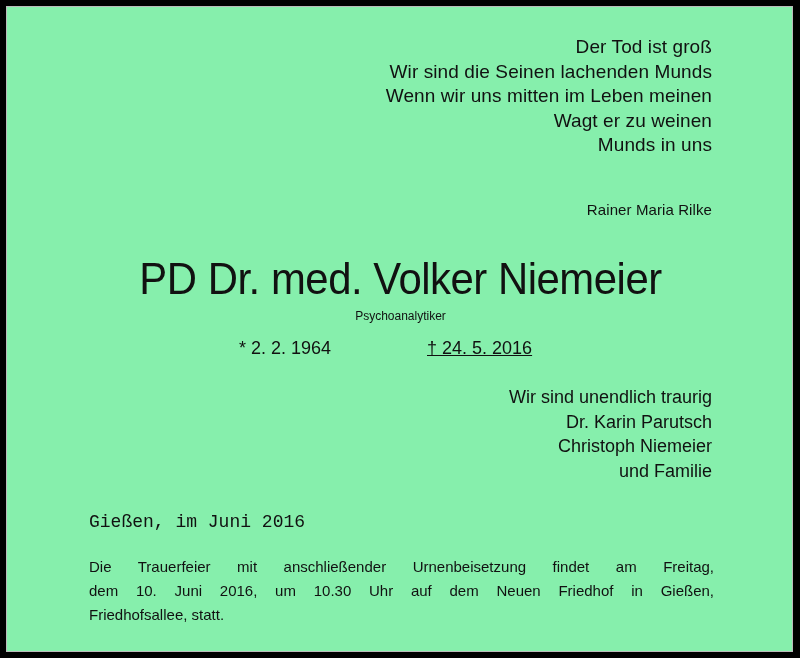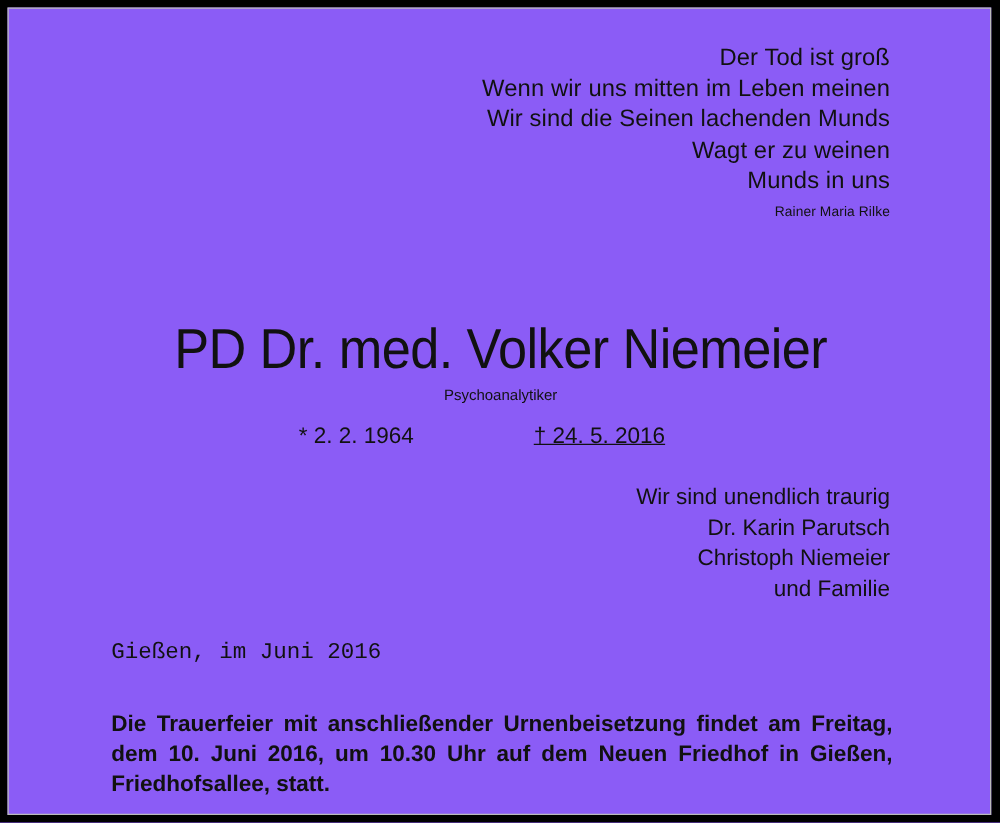--- a/index.html
+++ b/index.html
@@ -4,58 +4,58 @@
 <style>
   html, body { margin: 0; padding: 0; }
   body {
     width: 800px; height: 658px; background: #000;
     position: relative; overflow: hidden;
     font-family: "Liberation Sans", "DejaVu Sans", sans-serif;
     color: #111;
   }
   .card {
     position: absolute; left: 6px; top: 6px; width: 787px; height: 646px;
-    background: #8b5cf6; border: 1px solid #bbb; box-sizing: border-box;
+    background: #86efac; border: 1px solid #bbb; box-sizing: border-box;
   }
   .abs { position: absolute; white-space: nowrap; }
   .poem {
     position: absolute; right: 80px; top: 28px; text-align: right;
     font-size: 19px; line-height: 24.5px; letter-spacing: 0.1px;
   }
-  .poem .author { font-size: 11px; line-height: 24px; }
+  .poem .author { font-size: 15px; line-height: 24px; margin-top: 40px; }
   .intro { left: 82px; top: 193px; font-size: 18px; letter-spacing: -0.3px; }
   .name {
     left: 0; width: 787px; text-align: center; top: 246px;
     font-size: 45px; letter-spacing: -0.5px; transform: scaleX(0.93);
   }
   .profession { left: 0; width: 787px; text-align: center; top: 302px; font-size: 12px; }
   .born { left: 232px; top: 331px; font-size: 18px; text-align: right; }
   .died { left: 420px; top: 331px; font-size: 18px; text-decoration: underline; }
   .mourners {
     position: absolute; right: 80px; top: 378px; text-align: right;
     font-size: 18px; line-height: 24.5px;
   }
   .mourners .first { margin-bottom: 0px; margin-left: 12px; }
   .place { left: 82px; top: 505px; font-size: 18px; font-family: Liberation Mono, monospace; }
   .ceremony {
-    position: absolute; left: 82px; top: 560px; width: 625px;
-    font-size: 18px; line-height: 24px; text-align: justify; font-weight: bold;
+    position: absolute; left: 82px; top: 548px; width: 625px;
+    font-size: 15px; line-height: 24px; text-align: justify;
   }
   .ceremony span { display: block; text-align: justify; text-align-last: justify; }
   .ceremony span.last { text-align-last: left; }
 </style>
 </head>
 <body>
 
 <div class="card">
 
   <div class="poem">
     <div>Der Tod ist groß</div>
+    <div>Wir sind die Seinen lachenden Munds</div>
     <div>Wenn wir uns mitten im Leben meinen</div>
-    <div>Wir sind die Seinen lachenden Munds</div>
     <div>Wagt er zu weinen</div>
     <div>Munds in uns</div>
     <div class="author">Rainer Maria Rilke</div>
   </div>
 
 
   <div class="abs name">PD Dr. med. Volker Niemeier</div>
   <div class="abs profession">Psychoanalytiker</div>
   <div class="abs born">* 2. 2. 1964</div>
   <div class="abs died">† 24. 5. 2016</div>

